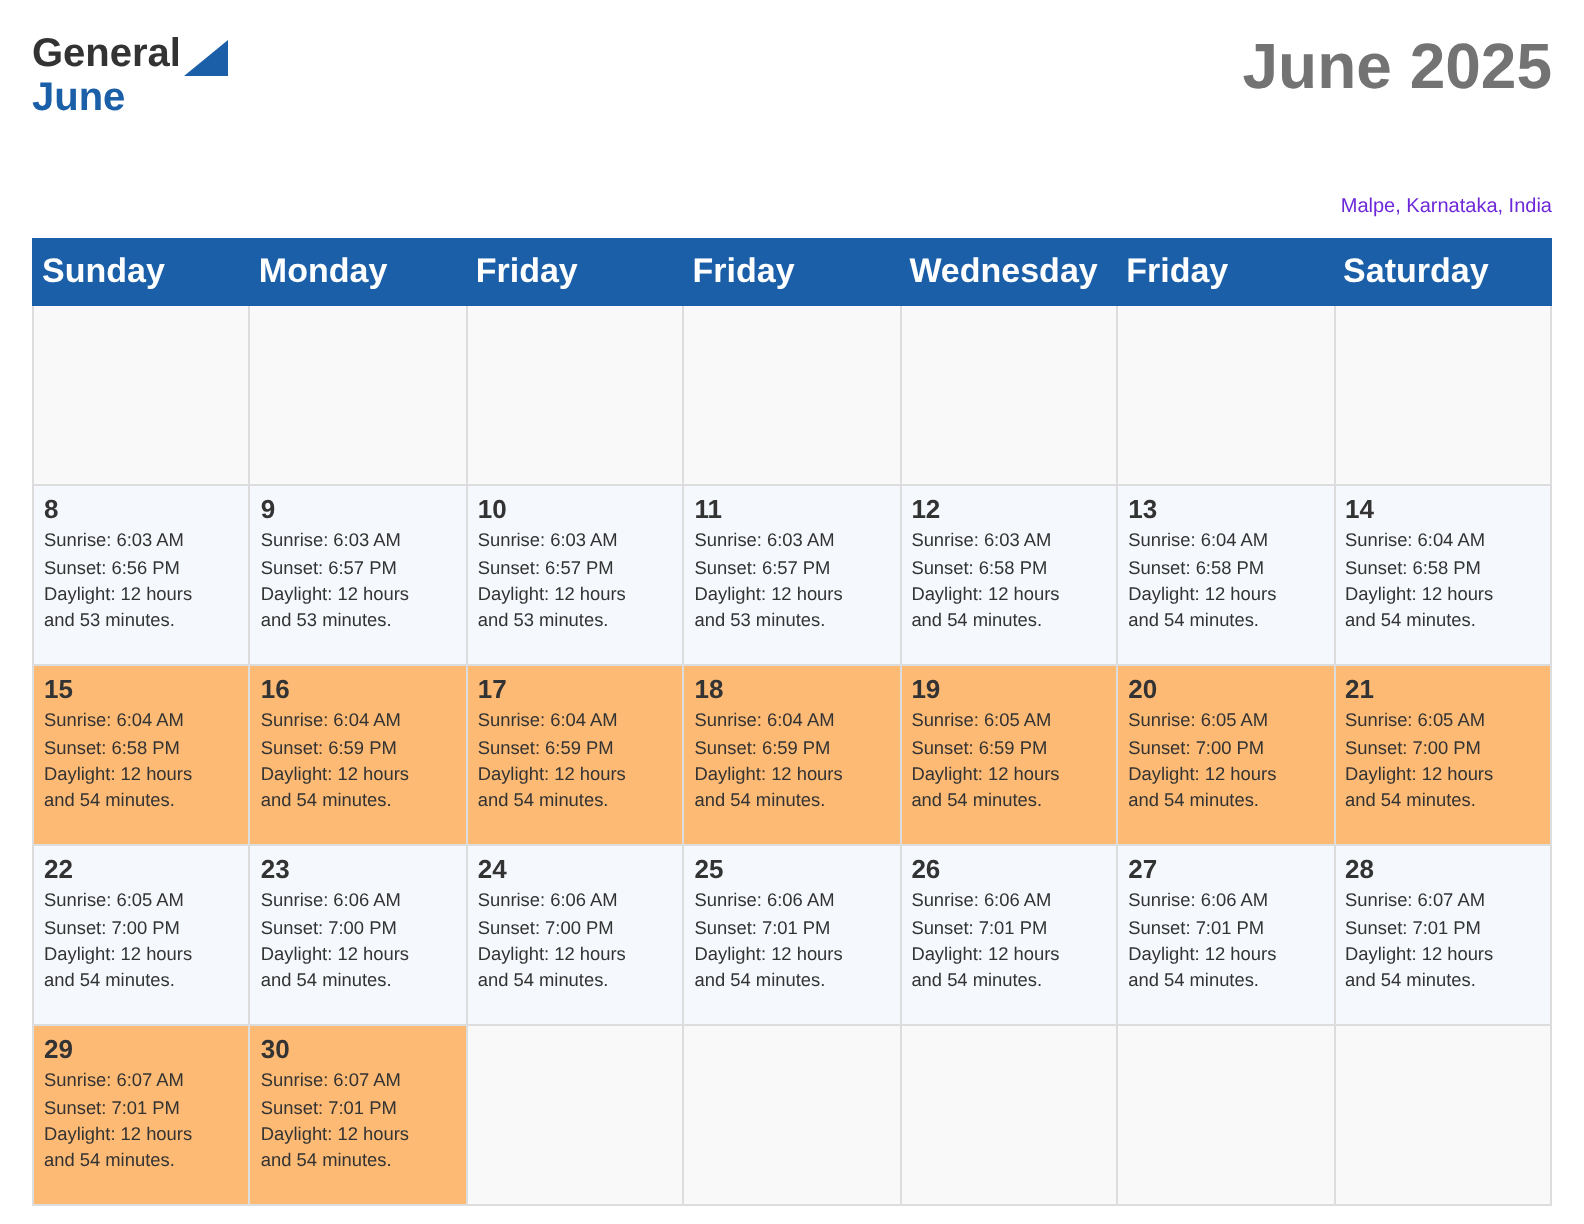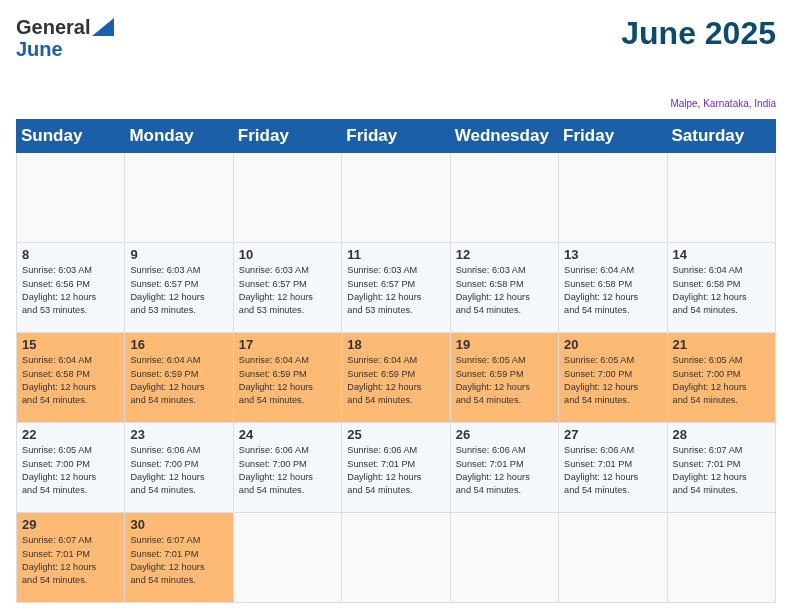--- a/index.html
+++ b/index.html
@@ -15,21 +15,21 @@
       justify-content: space-between;
       align-items: flex-start;
       margin-bottom: 10px;
     }
     .title-block {
       text-align: right;
     }
     .month-title {
       font-size: 32px;
       font-weight: bold;
-      color: #0c4a6e;
+      color: #737373;
       line-height: 1.1;
     }
     .location {
       font-size: 10px;
       color: #6d28d9;
       margin-top: 47px;
     }
     .calendar {
       width: 100%;
       border-collapse: collapse;
@@ -75,20 +75,21 @@
     .logo-wrapper {
       display: flex;
       align-items: center;
     }
     .logo-text-wrapper {
       display: flex;
       flex-direction: column;
     }
     .logo-line1 {
       display: flex;
+      align-items: center;
     }
   </style>
 </head>
 <body>
 
 <div class="header">
   <div class="logo-wrapper">
     <div class="logo-text-wrapper">
       <div class="logo-line1">
         <span style="font-size:20px;font-weight:bold;color:#333;">General</span>

